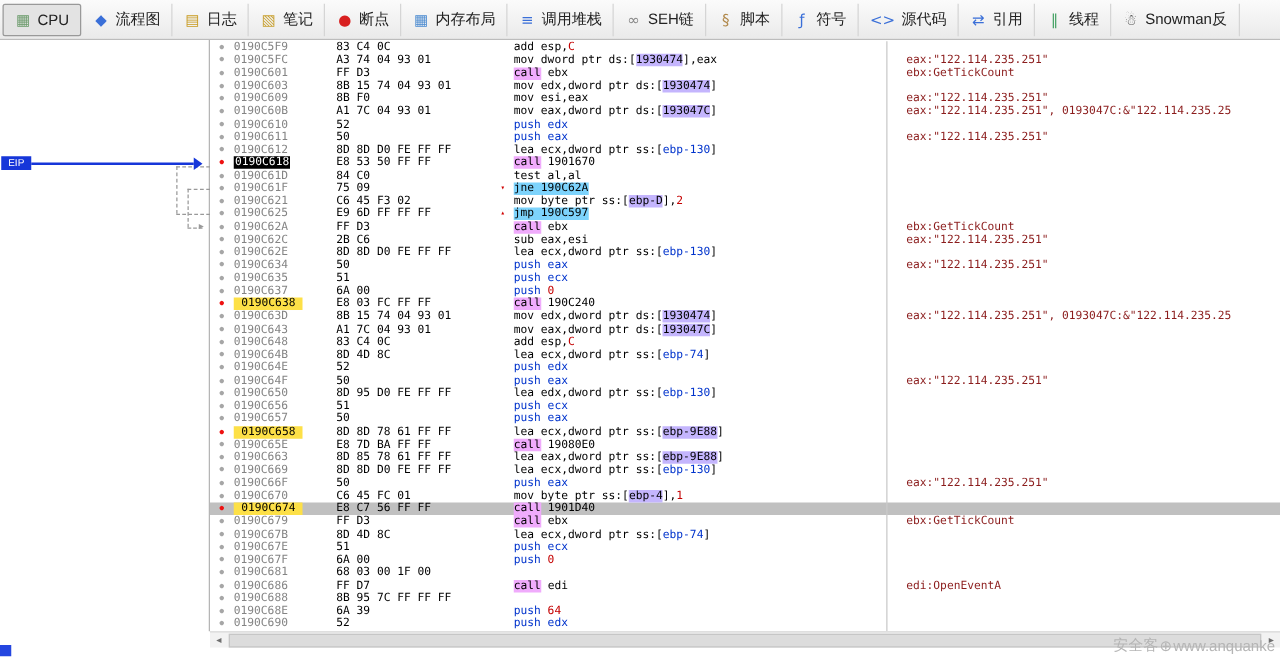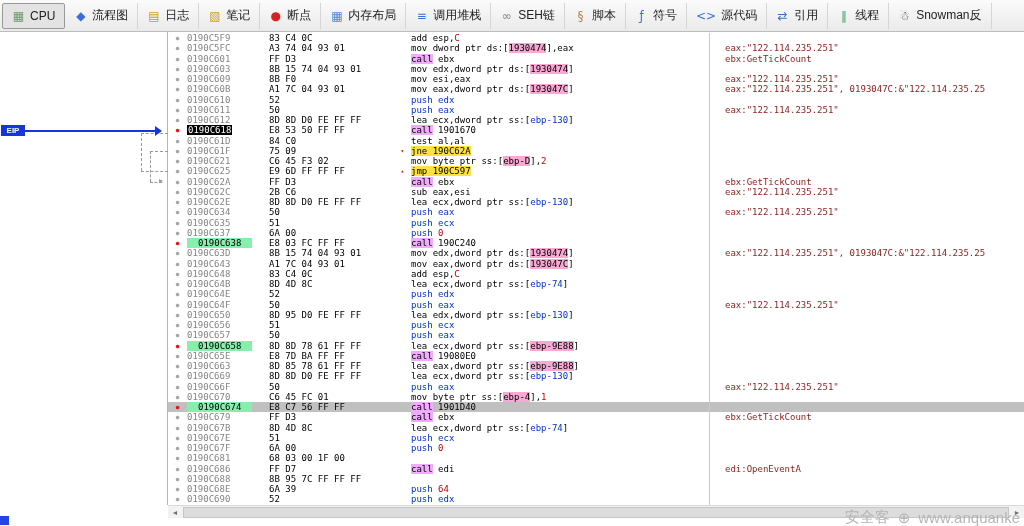--- a/index.html
+++ b/index.html
@@ -14,21 +14,21 @@
   .tab{display:flex;align-items:center;height:26px;padding:0 9px;font-size:12px;color:#222;
        border-right:1px solid #d5d5d5;white-space:nowrap;cursor:default}
   .tab.active{background:#e3e3e3;border:1px solid #999;border-radius:2px}
   .tico{margin-right:5px;font-size:12px;min-width:13px;text-align:center;font-family:"DejaVu Sans",sans-serif}
   .tlabel{pointer-events:none}
 
   
   #leftpane{position:absolute;left:0;top:32px;width:168px;height:473px;background:#fff;
             border-right:1px solid #b5b5b5}
   #eipbox{position:absolute;left:1px;top:125px;width:24px;height:11px;background:#1636d9;
-          color:#fff;font-size:8px;font-weight:bold;line-height:11px;text-align:center;z-index:3}
+          color:#fff;font-size:8px;font-weight:normal;line-height:11px;text-align:center;z-index:3}
   #eipline{position:absolute;left:25px;top:130px;width:130px;height:0;border-top:2px solid #1636d9;z-index:3}
   #eiphead{position:absolute;left:155px;top:126px;width:0;height:0;border-left:7px solid #1636d9;
            border-top:5px solid transparent;border-bottom:5px solid transparent;z-index:3}
   .dash{position:absolute;z-index:2}
   #dj1{left:150px;top:151px;width:18px;height:0;border-top:1px dashed #999}
   #dj2{left:150px;top:151px;width:0;height:31px;border-left:1px dashed #999}
   #dj3{left:150px;top:182px;width:12px;height:0;border-top:1px dashed #999}
   #dj4{left:159px;top:177px;font-size:8px;color:#999;line-height:8px}
   #dm1{left:141px;top:171px;width:27px;height:0;border-top:1px dashed #999}
   #dm2{left:141px;top:133px;width:0;height:38px;border-left:1px dashed #999}
@@ -37,42 +37,42 @@
   
   #rows{position:absolute;left:168px;top:33px;width:856px;height:472px;overflow:hidden;
         font-family:"DejaVu Sans Mono",monospace;font-size:9px}
   .row{display:flex;height:10.25px;line-height:10.3px;white-space:pre}
   .row.sel{background:#c0c0c0}
   .c-dot{width:19px;text-align:center;font-size:6px;line-height:10.3px;color:#a6a6a6}
   .c-dot.r{color:#ee1111}
   .c-addr{width:82px}
   .a-n{color:#848484}
   .a-eip{background:#000;color:#fff;padding:0 1px}
-  .a-bp{background:#86efac;color:#000;padding:0 11px}
+  .a-bp{background:#fde047;color:#000;padding:0 6px}
   .c-bytes{width:138px;position:relative;color:#000}
   .jm{position:absolute;right:3px;top:1px;font-size:6px;line-height:8px;color:#d00000}
   .c-dis{width:318px;padding-left:4px}
   .c-com{flex:1;color:#8b1c1c;overflow:hidden}
   .s-n{color:#000}
   .s-num{color:#c40000}
   .s-push{color:#0033cc}
   .s-memb{color:#0033cc}
   .s-call{background:#f0abfc;color:#000}
-  .s-jmp{background:#fde047;color:#000}
-  .s-memy{background:#f9a8d4;color:#000}
+  .s-jmp{background:#7dd3fc;color:#000}
+  .s-memy{background:#c4b5fd;color:#000}
   #vdiv{position:absolute;left:709px;top:33px;width:0;height:472px;border-left:1px solid #c9c9c9}
 
   
   #hscroll{position:absolute;left:168px;top:505px;width:856px;height:13px;background:#f2f2f2;
            border-top:1px solid #d8d8d8;display:flex;align-items:center}
   .sbtn{width:14px;height:13px;font-size:7px;color:#707070;text-align:center;line-height:13px}
   #sthumb{flex:1;height:11px;background:#dcdcdc;border:1px solid #c6c6c6;margin:0 1px}
   #bluesq{position:absolute;left:0;top:516px;width:9px;height:9px;background:#2446e0}
-  #wmark{position:absolute;right:4px;top:508px;font-size:15px;color:#b5b5b5;
-         display:flex;gap:8px;align-items:center;z-index:5}
+  #wmark{position:absolute;right:4px;top:508px;font-size:12px;color:#b5b5b5;
+         display:flex;gap:1px;align-items:center;z-index:5}
 </style>
 </head>
 <body>
 
 <div id="toolbar">
     <div class="tab active">
       <span class="tico" style="color: rgb(106, 154, 106);">▦</span>
       <span class="tlabel">CPU</span>
     </div>
     <div class="tab">

